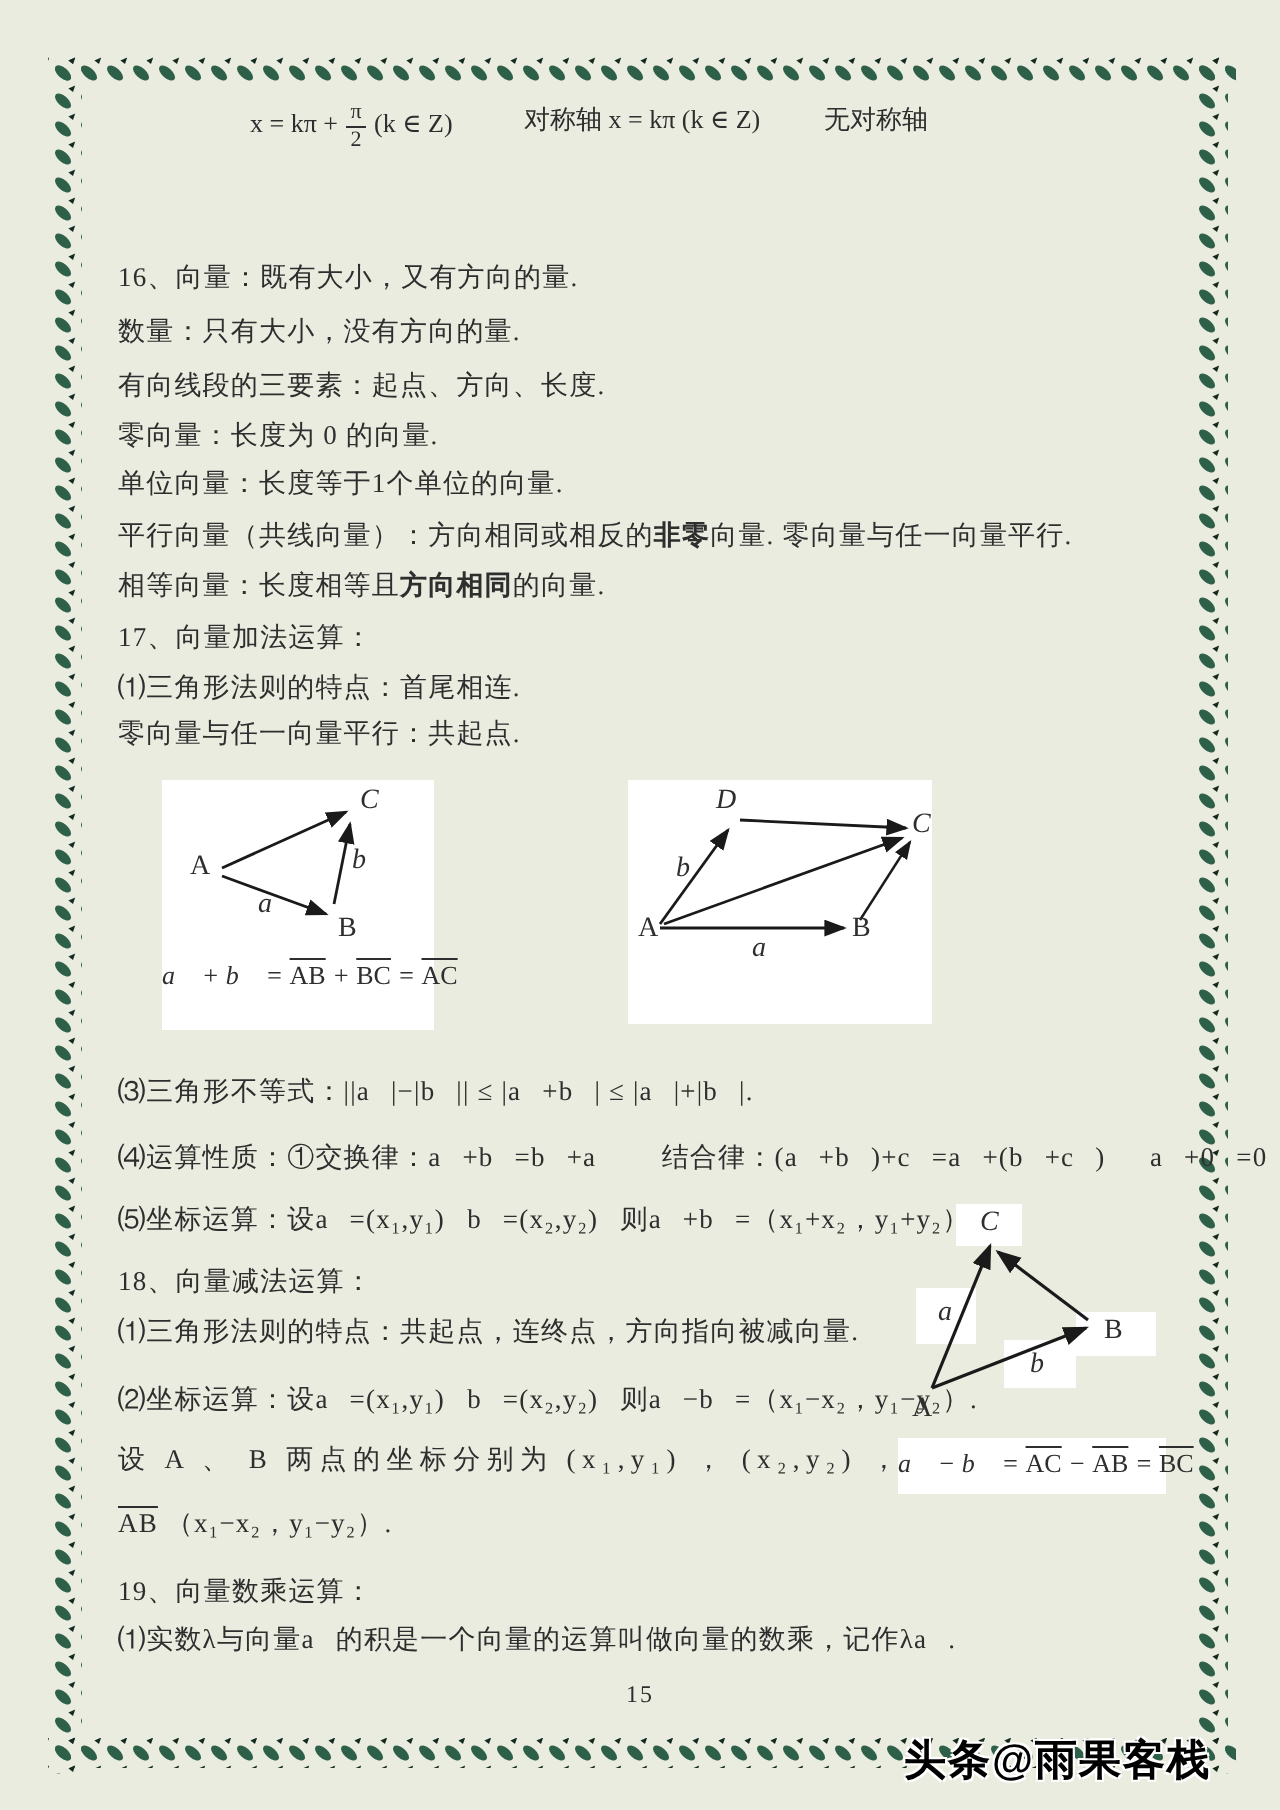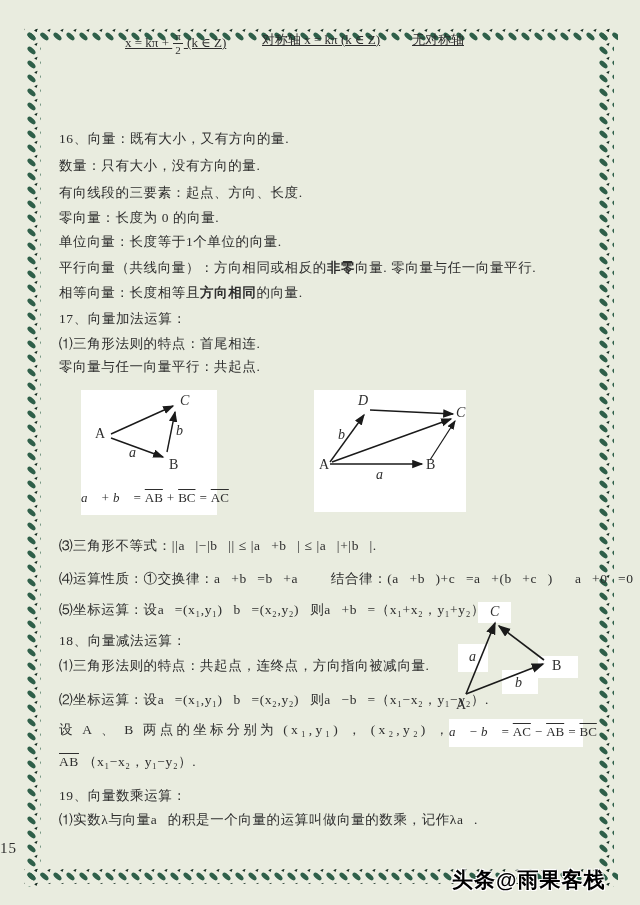--- a/index.html
+++ b/index.html
@@ -11,36 +11,36 @@
     background:var(--bg);
     font-family:"Liberation Serif","DejaVu Serif",serif;
     color:var(--ink);
   }
   #border-svg{position:absolute;left:0;top:0;z-index:1;}
   .ln{
     position:absolute;left:59px;font-size:13.5px;letter-spacing:.6px;
     white-space:nowrap;z-index:2;
   }
   .ln b{font-weight:bold;}
-  .hdr{position:absolute;top:31px;font-size:13px;white-space:nowrap;z-index:2;text-decoration:underline;}
+  .hdr{position:absolute;top:51px;font-size:13px;white-space:nowrap;z-index:2;}
   .frac{display:inline-block;vertical-align:-0.55em;text-align:center;line-height:1;margin:0 1px;}
   .frac .num{display:block;font-size:11px;border-bottom:1px solid var(--ink);padding:0 2px 1px;}
   .frac .den{display:block;font-size:11px;padding-top:1px;}
   .dbox{position:absolute;background:var(--box);z-index:2;}
   .dbox svg{position:absolute;left:0;top:0;}
   .vlabel{position:absolute;font-size:14px;line-height:1;z-index:3;}
   .vec{font-style:italic;}
   .dformula{
     position:absolute;font-size:13px;text-align:center;white-space:nowrap;z-index:3;
     font-style:italic;
   }
   .olseg{text-decoration:overline;font-style:normal;}
   .patch{position:absolute;background:var(--box);z-index:2;}
   #sub-diagram{position:absolute;z-index:2;}
-  #page-number{position:absolute;top:840px;left:0;width:640px;font-size:15px;letter-spacing:1px;z-index:2;}
+  #page-number{position:absolute;top:840px;left:0;width:640px;text-align:center;font-size:12px;letter-spacing:1px;z-index:2;}
   #watermark{
     position:absolute;top:866px;left:452px;z-index:5;
     font-family:"Liberation Sans","DejaVu Sans",sans-serif;
     font-size:21px;font-weight:bold;color:#000000;letter-spacing:1px;
     text-shadow:-1px -1px 0 #fff,1px -1px 0 #fff,-1px 1px 0 #fff,1px 1px 0 #fff;
   }
   .wide{letter-spacing:3.2px;}
 </style>
 </head>
 <body style="background: rgb(233, 236, 223);">
@@ -96,21 +96,21 @@
       </defs>
     <line x1="30" y1="44" x2="92" y2="16" stroke="#1a1a1a" stroke-width="1.4" marker-end="url(#m1)"></line>
     <line x1="30" y1="48" x2="82" y2="67" stroke="#1a1a1a" stroke-width="1.4" marker-end="url(#m1)"></line>
     <line x1="86" y1="62" x2="94" y2="22" stroke="#1a1a1a" stroke-width="1.4" marker-end="url(#m1)"></line>
   </svg>
   <span class="vlabel" style="left:14px;top:37px">A</span>
   <span class="vlabel" style="left:99px;top:4px;font-style:italic">C</span>
   <span class="vlabel" style="left:88px;top:68px">B</span>
   <span class="vlabel vec" style="left:48px;top:56px">a⃗</span>
   <span class="vlabel vec" style="left:95px;top:34px">b⃗</span>
-  <div class="dformula" style="left:0;top:100px;width:136px"><span>a⃗ + b⃗ = </span><span class="olseg">AB</span><span> + </span><span class="olseg">BC</span><span> = </span><span class="olseg">AC</span></div>
+  <div class="dformula" style="left:0;top:90px;width:136px"><span>a⃗ + b⃗ = </span><span class="olseg">AB</span><span> + </span><span class="olseg">BC</span><span> = </span><span class="olseg">AC</span></div>
 </div>
 
 <div class="dbox" style="left:314px;top:390px;width:152px;height:122px">
   <svg width="152" height="122">
     <defs>
         <marker id="m2" markerWidth="9" markerHeight="7" refX="7" refY="3" orient="auto">
           <path d="M0,0 L8,3 L0,6 z" fill="#1a1a1a"></path>
         </marker>
       </defs>
     <line x1="16" y1="74" x2="108" y2="74" stroke="#1a1a1a" stroke-width="1.4" marker-end="url(#m2)"></line>

